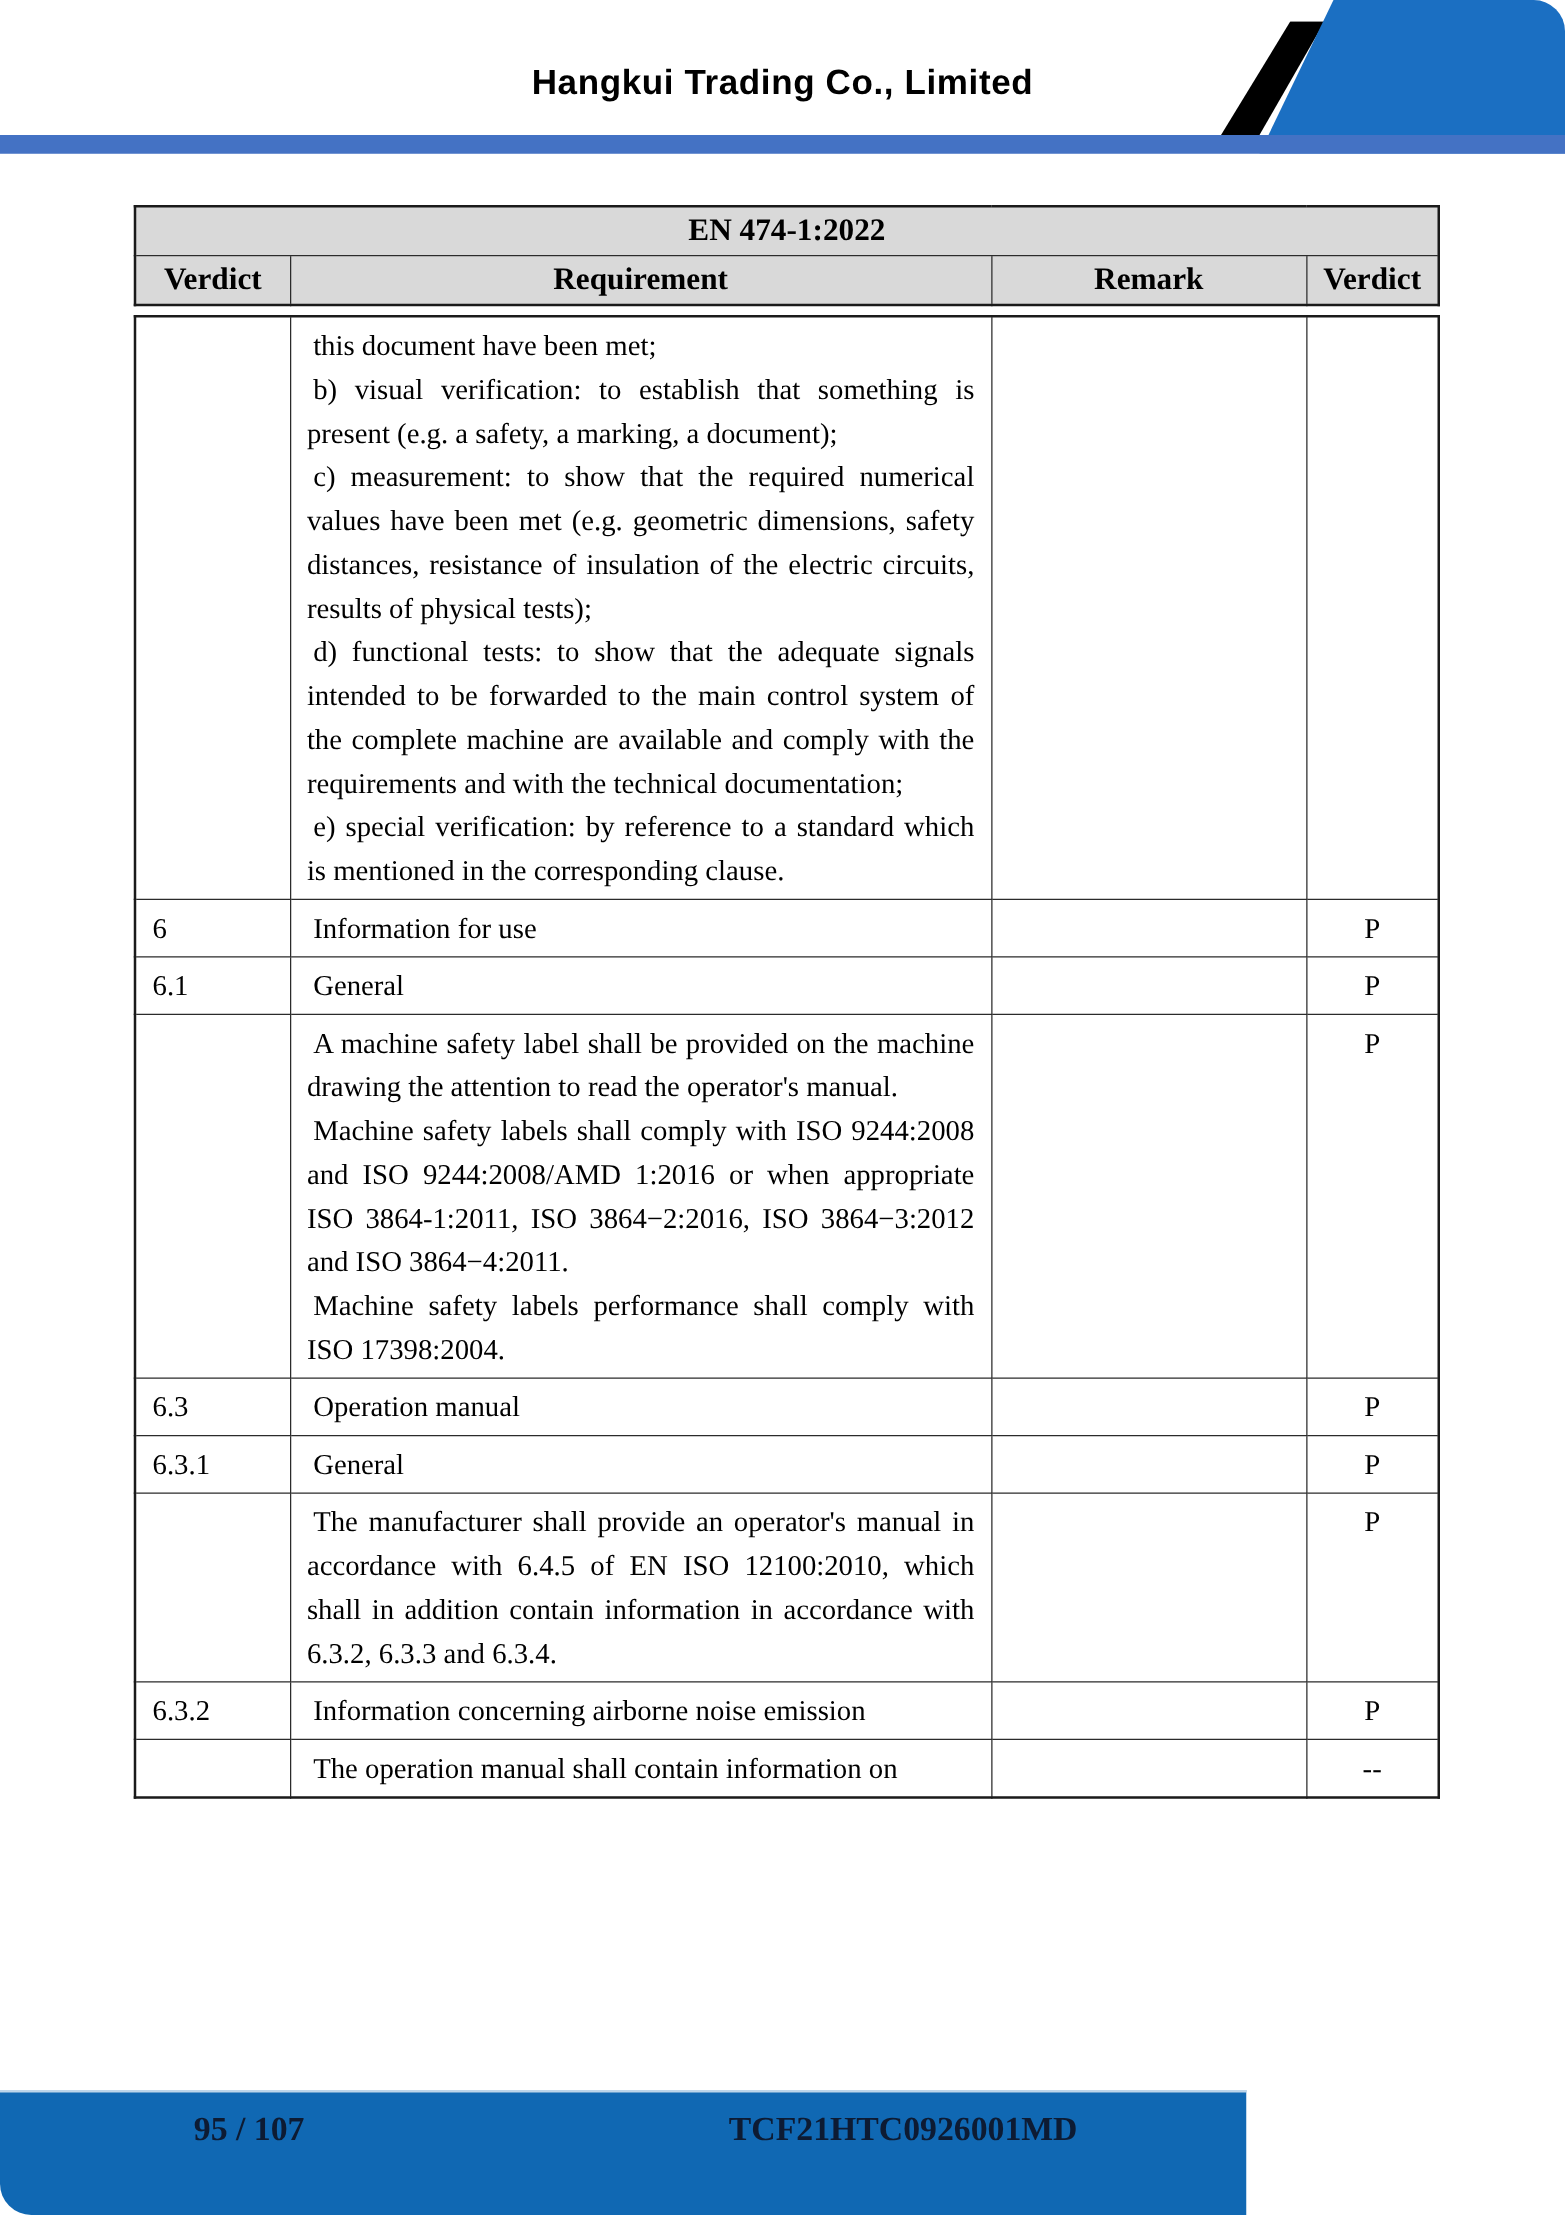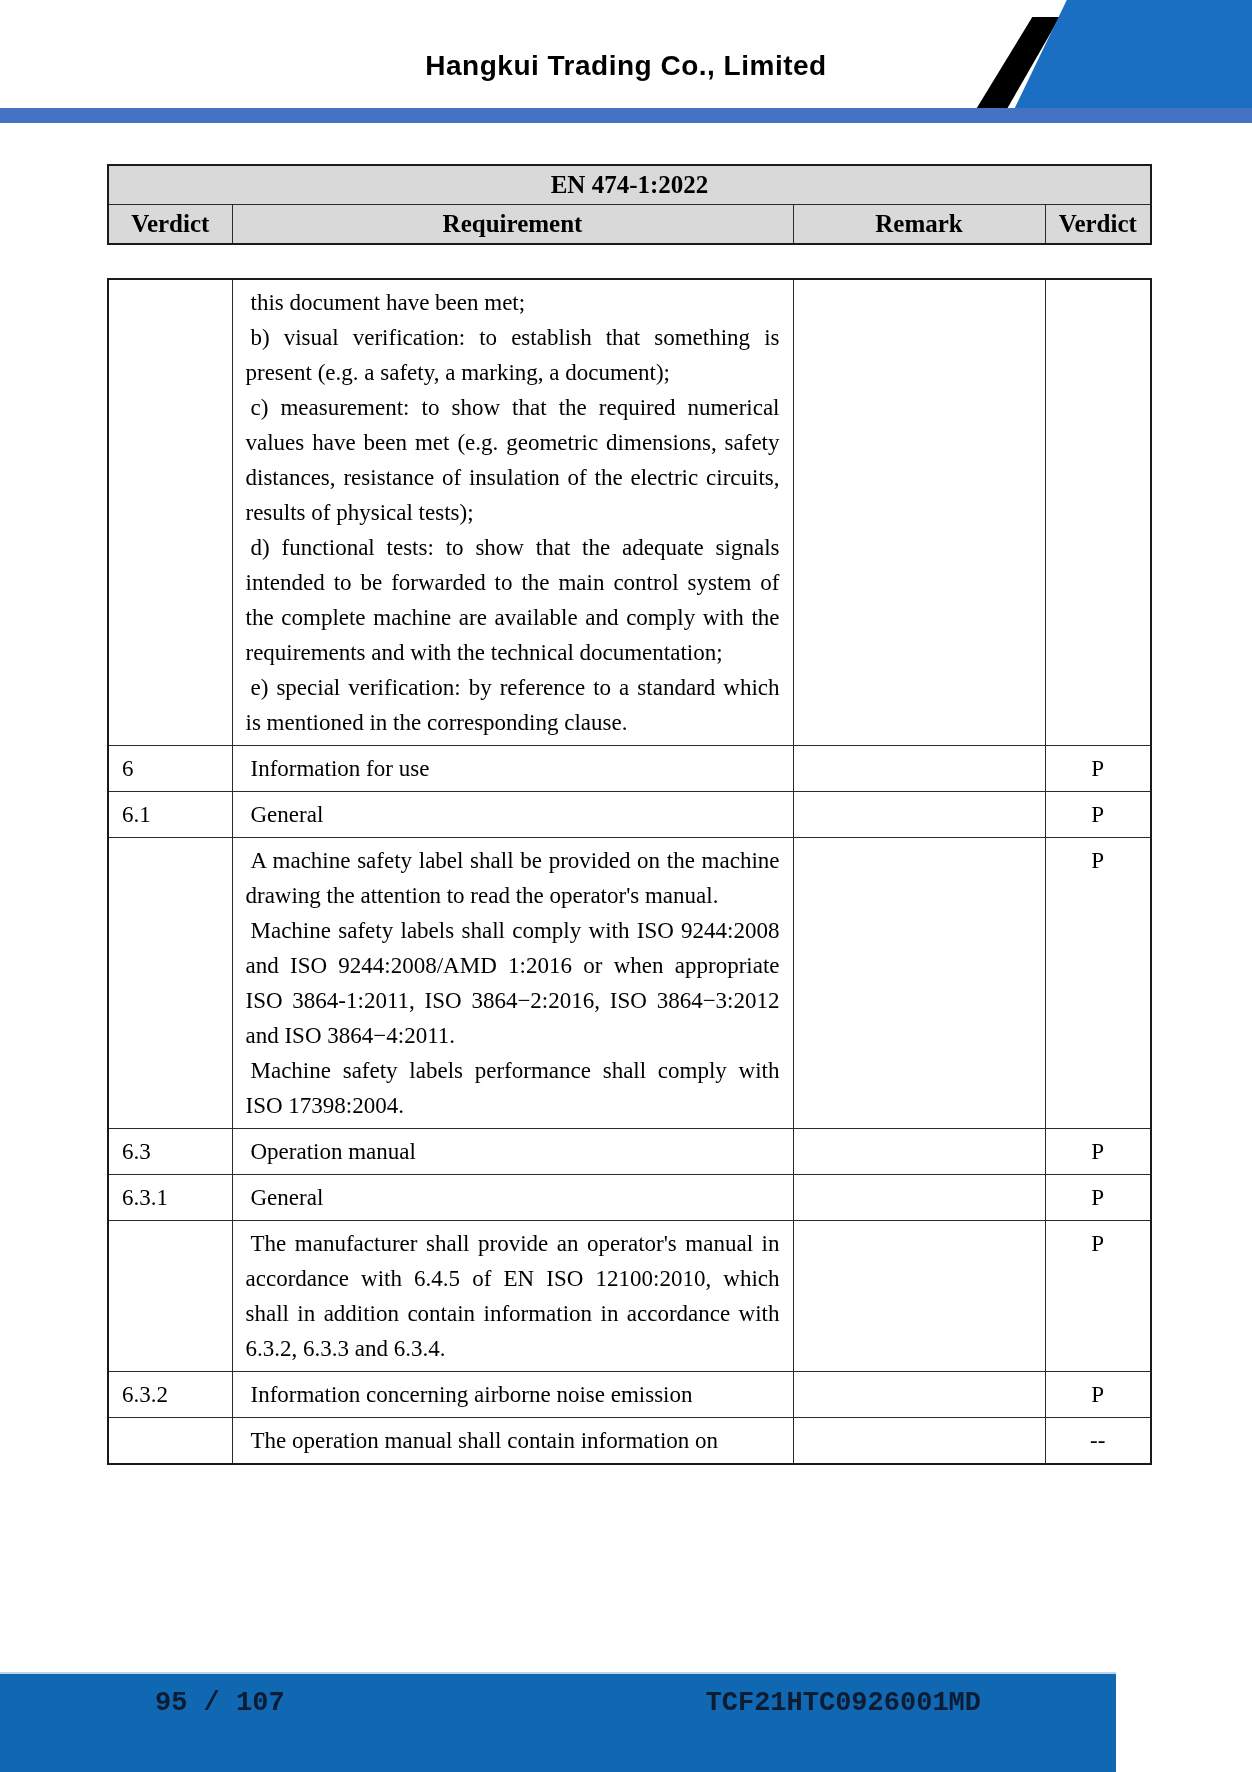--- a/index.html
+++ b/index.html
@@ -4,20 +4,21 @@
 <style>
   html, body { margin: 0; padding: 0; }
   .page {
     position: relative;
     width: 1252px;
     height: 1772px;
     background: #ffffff;
     overflow: hidden;
     font-family: "Liberation Serif", serif;
     color: #000;
+    border-radius: 25px;
   }
 
   
   .company-title {
     position: absolute;
     top: 50px;
     left: 0;
     width: 1252px;
     text-align: center;
     font-family: "Liberation Sans", sans-serif;
@@ -47,21 +48,21 @@
     top: 17px;
     left: 952px;
     width: 110px;
     height: 92px;
     background: var(--corner-stripe, #000000);
     clip-path: polygon(73% 0, 98% 0, 50% 100%, 22% 100%);
   }
 
   
   .std-table-wrap  { position: absolute; left: 107px; top: 164px; }
-  .body-table-wrap { position: absolute; left: 107px; top: 252px; margin-top: 26px; }
+  .body-table-wrap { position: absolute; left: 107px; top: 252px; }
 
   table.grid {
     border-collapse: collapse;
     table-layout: fixed;
     width: 1043px;
     border: 2px solid #1a1a1a;
   }
   table.grid th {
     border: 1px solid #2b2b2b;
     background: var(--table-header-bg, #d9d9d9);
@@ -85,33 +86,32 @@
     text-indent: 5px;
   }
   td.requirement.indented p.para { text-indent: 18px; }
   td.verdict { text-align: center; }
 
   
   .footer-band {
     position: absolute;
     left: 0;
     top: 1672px;
-    width: 1116px;
+    width: 997px;
     height: 100px;
     box-sizing: border-box;
     background: var(--footer-band, #1068b3);
     border-top: 2px solid #bdd5ea;
     display: flex;
     justify-content: space-between;
     align-items: flex-start;
     padding: 14px 135px 0 155px;
     font-weight: bold;
     font-size: 27px;
     color: var(--footer-text, #0d1b33);
-    font-family: Liberation Mono, monospace;
   }
 </style>
 </head>
 <body>
 
 <div class="page">
 
   <div class="company-title">Hangkui Trading Co., Limited</div>
 
   <div class="corner-black"></div>

